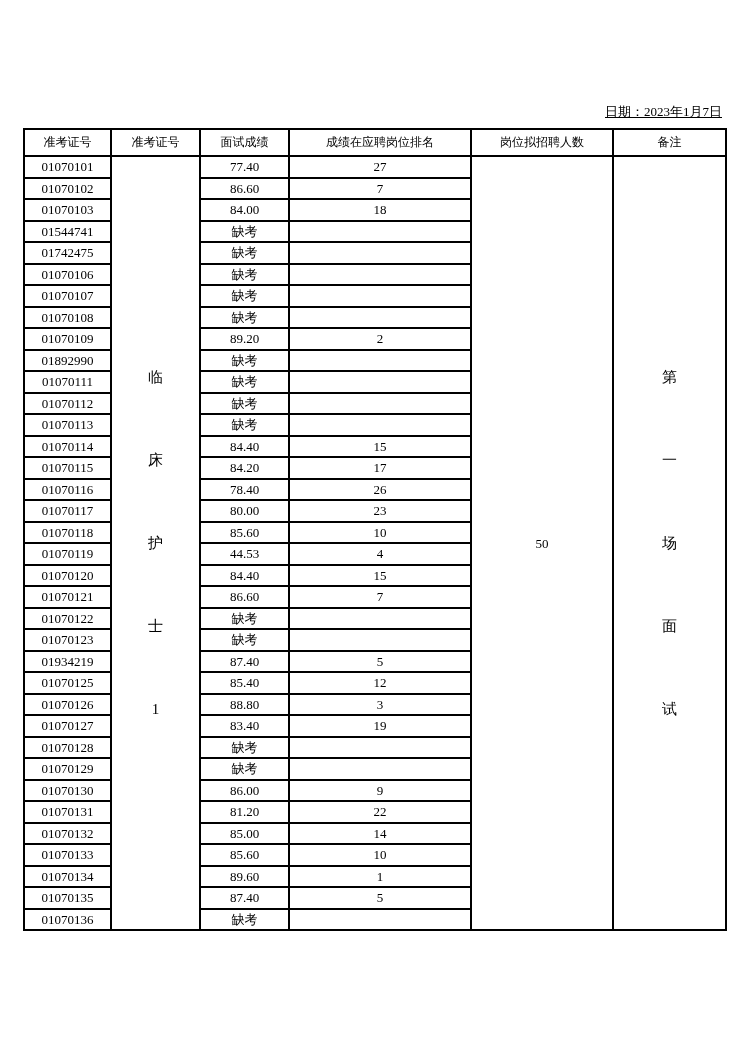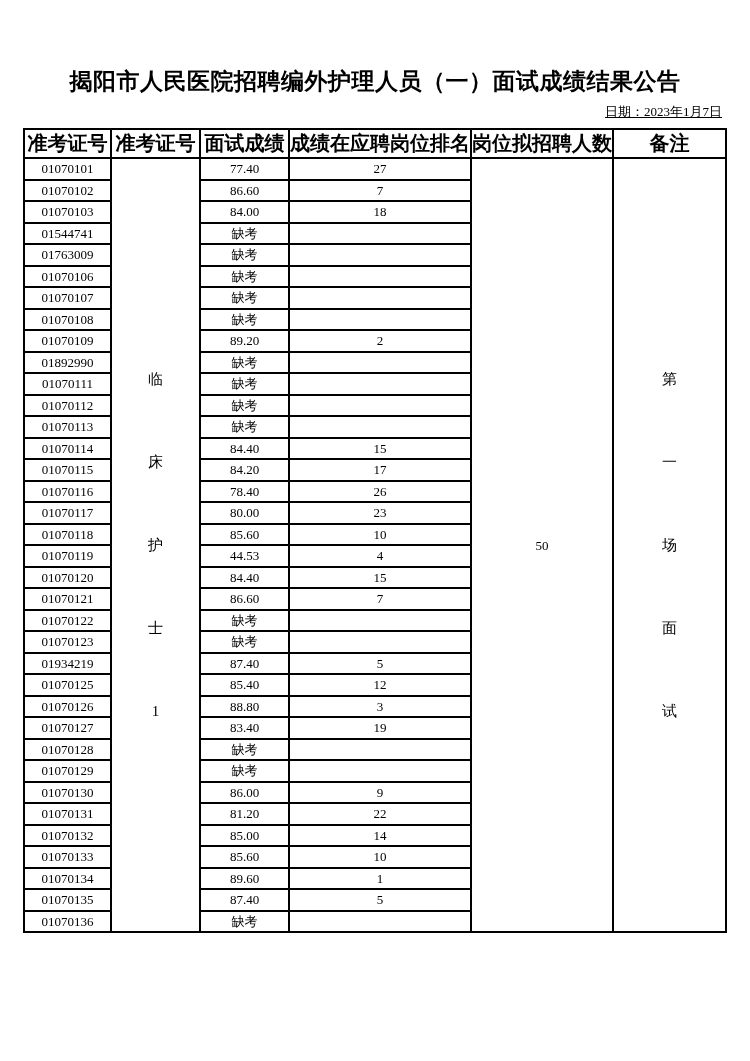--- a/index.html
+++ b/index.html
@@ -43,22 +43,22 @@
   table.results th,
   table.results td {
     border: 2px solid #000;
     padding: 0;
     text-align: center;
     vertical-align: middle;
     overflow: hidden;
   }
   table.results th {
     height: 25px;
-    font-size: 20px;
-    font-weight: bold;
+    font-size: 12px;
+    font-weight: normal;
     white-space: nowrap;
   }
   table.results td {
     height: 19.5px;
     font-size: 13px;
     line-height: 1;
     white-space: nowrap;
   }
   td.merged-cell { vertical-align: middle; }
   .vert-text {
@@ -70,21 +70,20 @@
     font-size: 15px;
     line-height: 1;
   }
   .hires-value { font-size: 14px; }
 </style>
 </head>
 <body>
 
 <div class="page">
 
-  <div class="doc-title">揭阳市人民医院招聘编外护理人员（一）面试成绩结果公告</div>
 
   <div class="doc-date">日期：2023年1月7日</div>
 
   <table class="results">
     <colgroup>
       <col style="width:87px">
       <col style="width:89px">
       <col style="width:89px">
       <col style="width:182px">
       <col style="width:142px">
@@ -134,21 +133,21 @@
           <td>01070103</td>
           <td>84.00</td>
           <td>18</td>
         </tr>
         <tr>
           <td>01544741</td>
           <td>缺考</td>
           <td></td>
         </tr>
         <tr>
-          <td>01763009</td>
+          <td>01742475</td>
           <td>缺考</td>
           <td></td>
         </tr>
         <tr>
           <td>01070106</td>
           <td>缺考</td>
           <td></td>
         </tr>
         <tr>
           <td>01070107</td>

